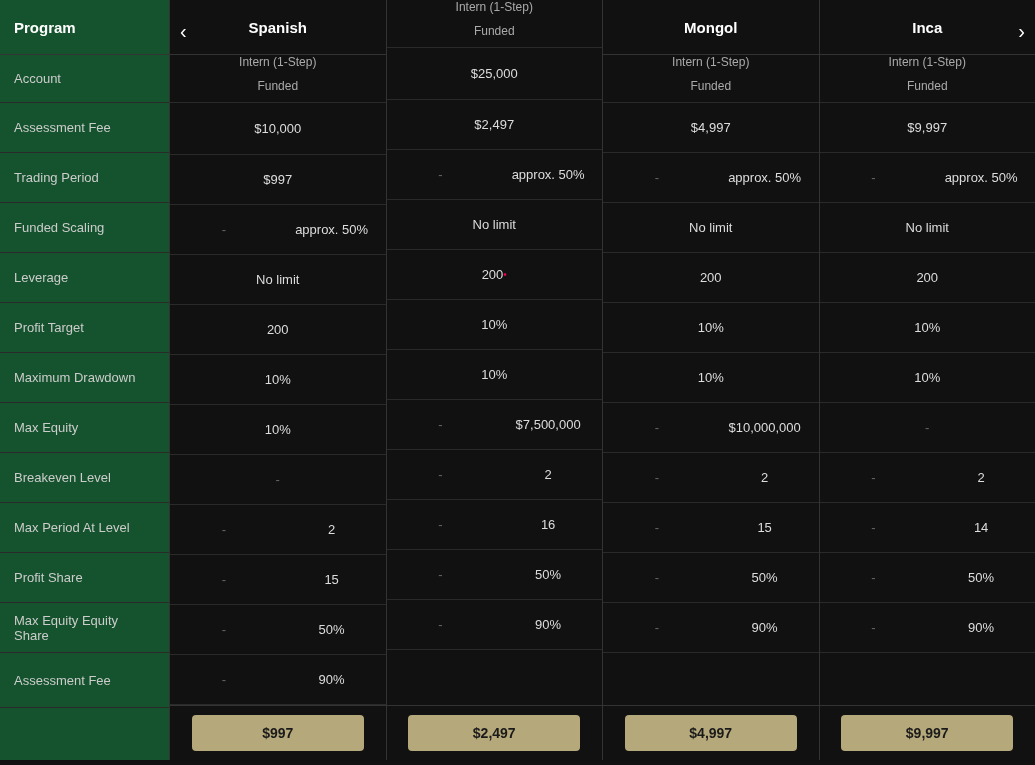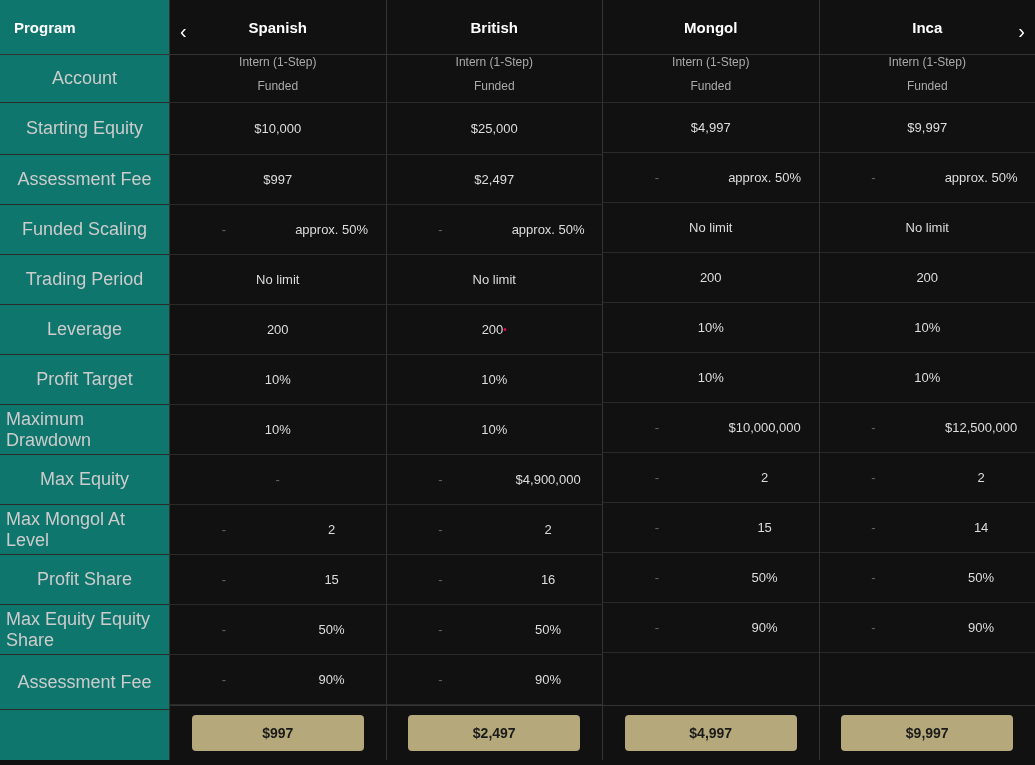--- a/index.html
+++ b/index.html
@@ -10,41 +10,40 @@
       width: 1035px;
       min-height: 765px;
       overflow: hidden;
     }
     .container {
       display: flex;
       width: 1035px;
     }
     .sidebar {
       width: 170px;
-      background: #0f766e;
+      background: #14532d;
       flex-shrink: 0;
       border-right: 1px solid #333;
     }
     .sidebar-header {
       padding: 16px 14px;
       font-size: 15px;
       font-weight: bold;
       border-bottom: 1px solid #333;
       height: 55px;
       display: flex;
       align-items: center;
     }
     .sidebar-row {
-      padding: 0 6px;
-      font-size: 18px;
+      padding: 0 14px;
+      font-size: 13px;
       color: #ccc;
       border-bottom: 1px solid #2a2a2a;
       display: flex;
       align-items: center;
-      justify-content: center;
     }
     .main-content {
       flex: 1;
       display: flex;
       overflow: hidden;
       position: relative;
     }
     .nav-arrow {
       position: absolute;
       top: 16px;
@@ -149,46 +148,46 @@
 
 <div class="container">
 
   <div class="sidebar">
     <div class="sidebar-header">
       <span>Program</span>
     </div>
     <div class="sidebar-row row-h-account">
       <span>Account</span>
     </div>
-    <div class="sidebar-row row-h-1">
-      <span>Starting Equity</span>
-    </div>
     <div class="sidebar-row row-h-2">
       <span>Assessment Fee</span>
     </div>
+    <div class="sidebar-row row-h-4">
+      <span>Trading Period</span>
+    </div>
     <div class="sidebar-row row-h-3">
       <span>Funded Scaling</span>
     </div>
-    <div class="sidebar-row row-h-4">
-      <span>Trading Period</span>
-    </div>
     <div class="sidebar-row row-h-5">
       <span>Leverage</span>
     </div>
     <div class="sidebar-row row-h-6">
       <span>Profit Target</span>
     </div>
     <div class="sidebar-row row-h-7">
       <span>Maximum Drawdown</span>
     </div>
     <div class="sidebar-row row-h-8">
       <span>Max Equity</span>
     </div>
+    <div class="sidebar-row row-h-9">
+      <span>Breakeven Level</span>
+    </div>
     <div class="sidebar-row row-h-10">
-      <span>Max Mongol At Level</span>
+      <span>Max Period At Level</span>
     </div>
     <div class="sidebar-row row-h-11">
       <span>Profit Share</span>
     </div>
     <div class="sidebar-row row-h-11">
       <span>Max Equity Equity Share</span>
     </div>
     <div class="sidebar-row row-h-fee">
       <span>Assessment Fee</span>
     </div>
@@ -261,23 +260,20 @@
       <div class="data-cell">90%</div>
     </div>
 
     <div class="fee-row row-h-fee">
       <div class="fee-cell" style="flex:2;">
         <button class="btn-fee">$997</button>
       </div>
     </div>
   </div>
         <div class="program-col">
-    <div class="col-header">
-      <span>British</span>
-    </div>
     <div class="sub-header row-h-account">
       <div class="sub-header-cell">Intern (1-Step)</div>
       <div class="sub-header-cell">Funded</div>
     </div>
 
     <div class="data-row row-h-1">
       <div class="data-cell" colspan="2" style="flex:2;">$25,000</div>
     </div>
 
     <div class="data-row row-h-2">
@@ -300,21 +296,21 @@
     <div class="data-row row-h-6">
       <div class="data-cell" style="flex:2;">10%</div>
     </div>
 
     <div class="data-row row-h-7">
       <div class="data-cell" style="flex:2;">10%</div>
     </div>
 
     <div class="data-row row-h-8">
       <div class="data-cell muted">-</div>
-      <div class="data-cell">$4,900,000</div>
+      <div class="data-cell">$7,500,000</div>
     </div>
 
     <div class="data-row row-h-9">
       <div class="data-cell muted">-</div>
       <div class="data-cell">2</div>
     </div>
 
     <div class="data-row row-h-10">
       <div class="data-cell muted">-</div>
       <div class="data-cell">16</div>
@@ -432,21 +428,20 @@
     <div class="data-row row-h-6">
       <div class="data-cell" style="flex:2;">10%</div>
     </div>
 
     <div class="data-row row-h-7">
       <div class="data-cell" style="flex:2;">10%</div>
     </div>
 
     <div class="data-row row-h-8">
       <div class="data-cell muted">-</div>
-      <div class="data-cell">$12,500,000</div>
     </div>
 
     <div class="data-row row-h-9">
       <div class="data-cell muted">-</div>
       <div class="data-cell">2</div>
     </div>
 
     <div class="data-row row-h-10">
       <div class="data-cell muted">-</div>
       <div class="data-cell">14</div>

